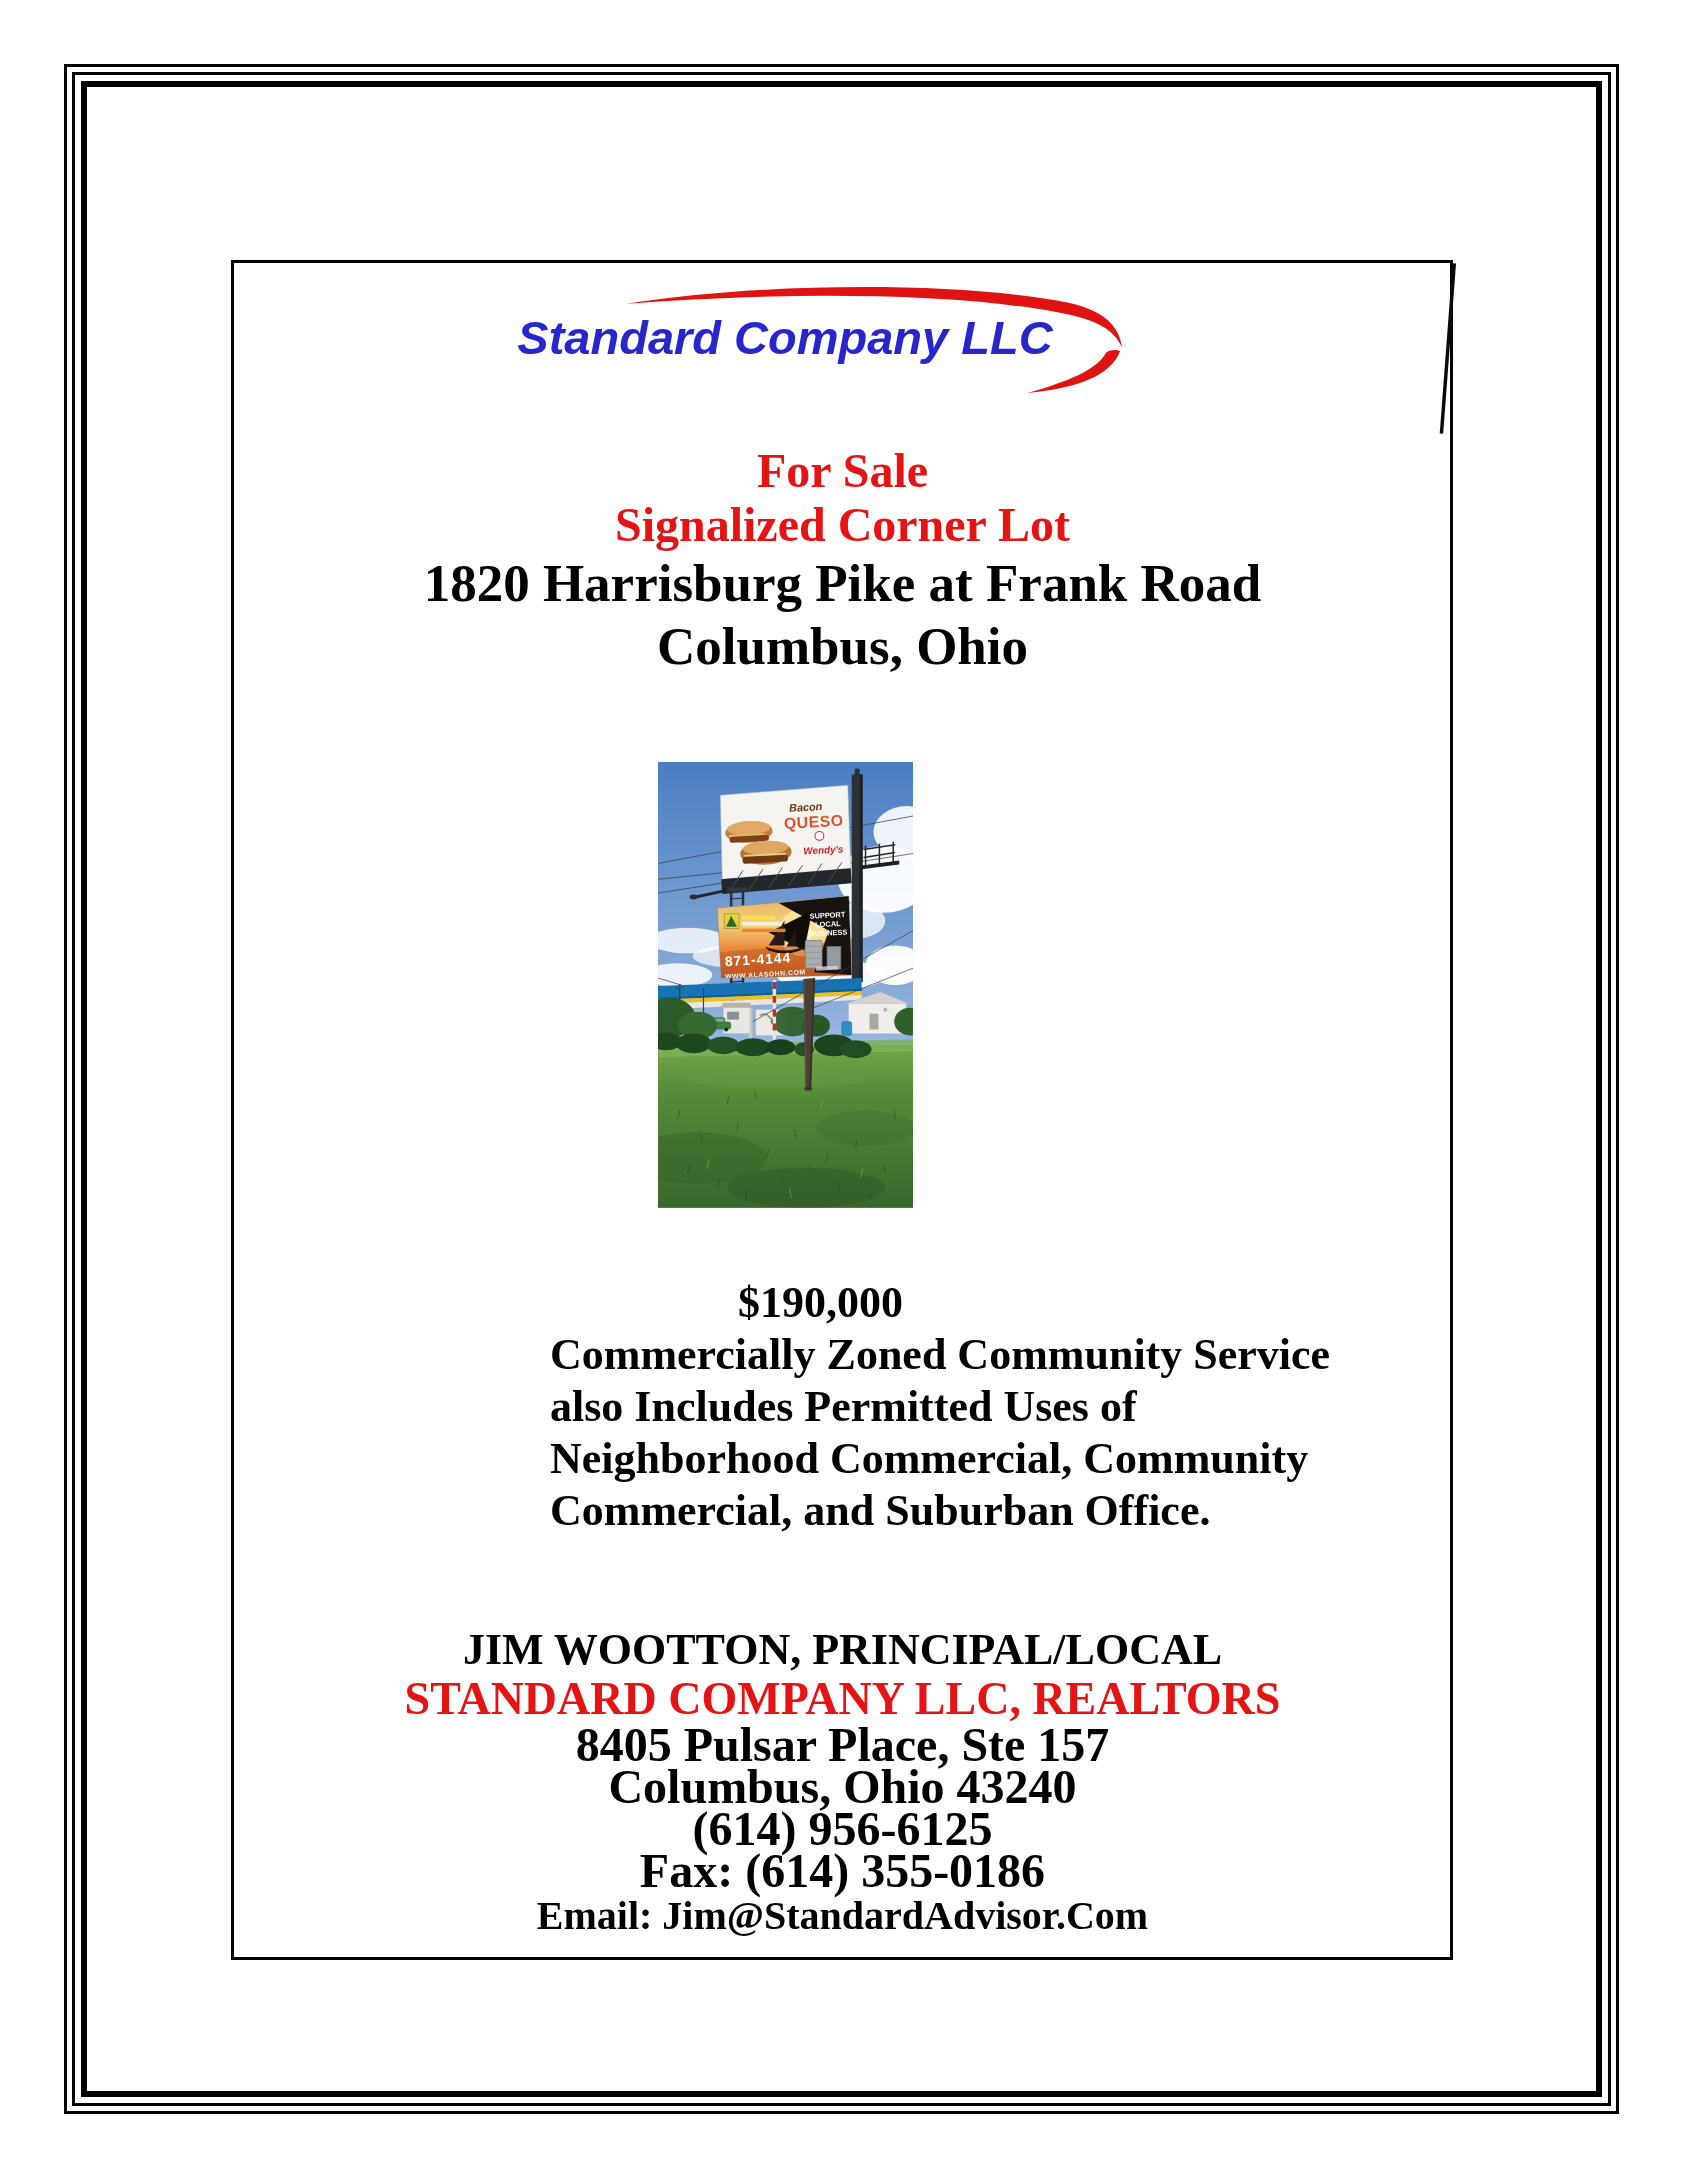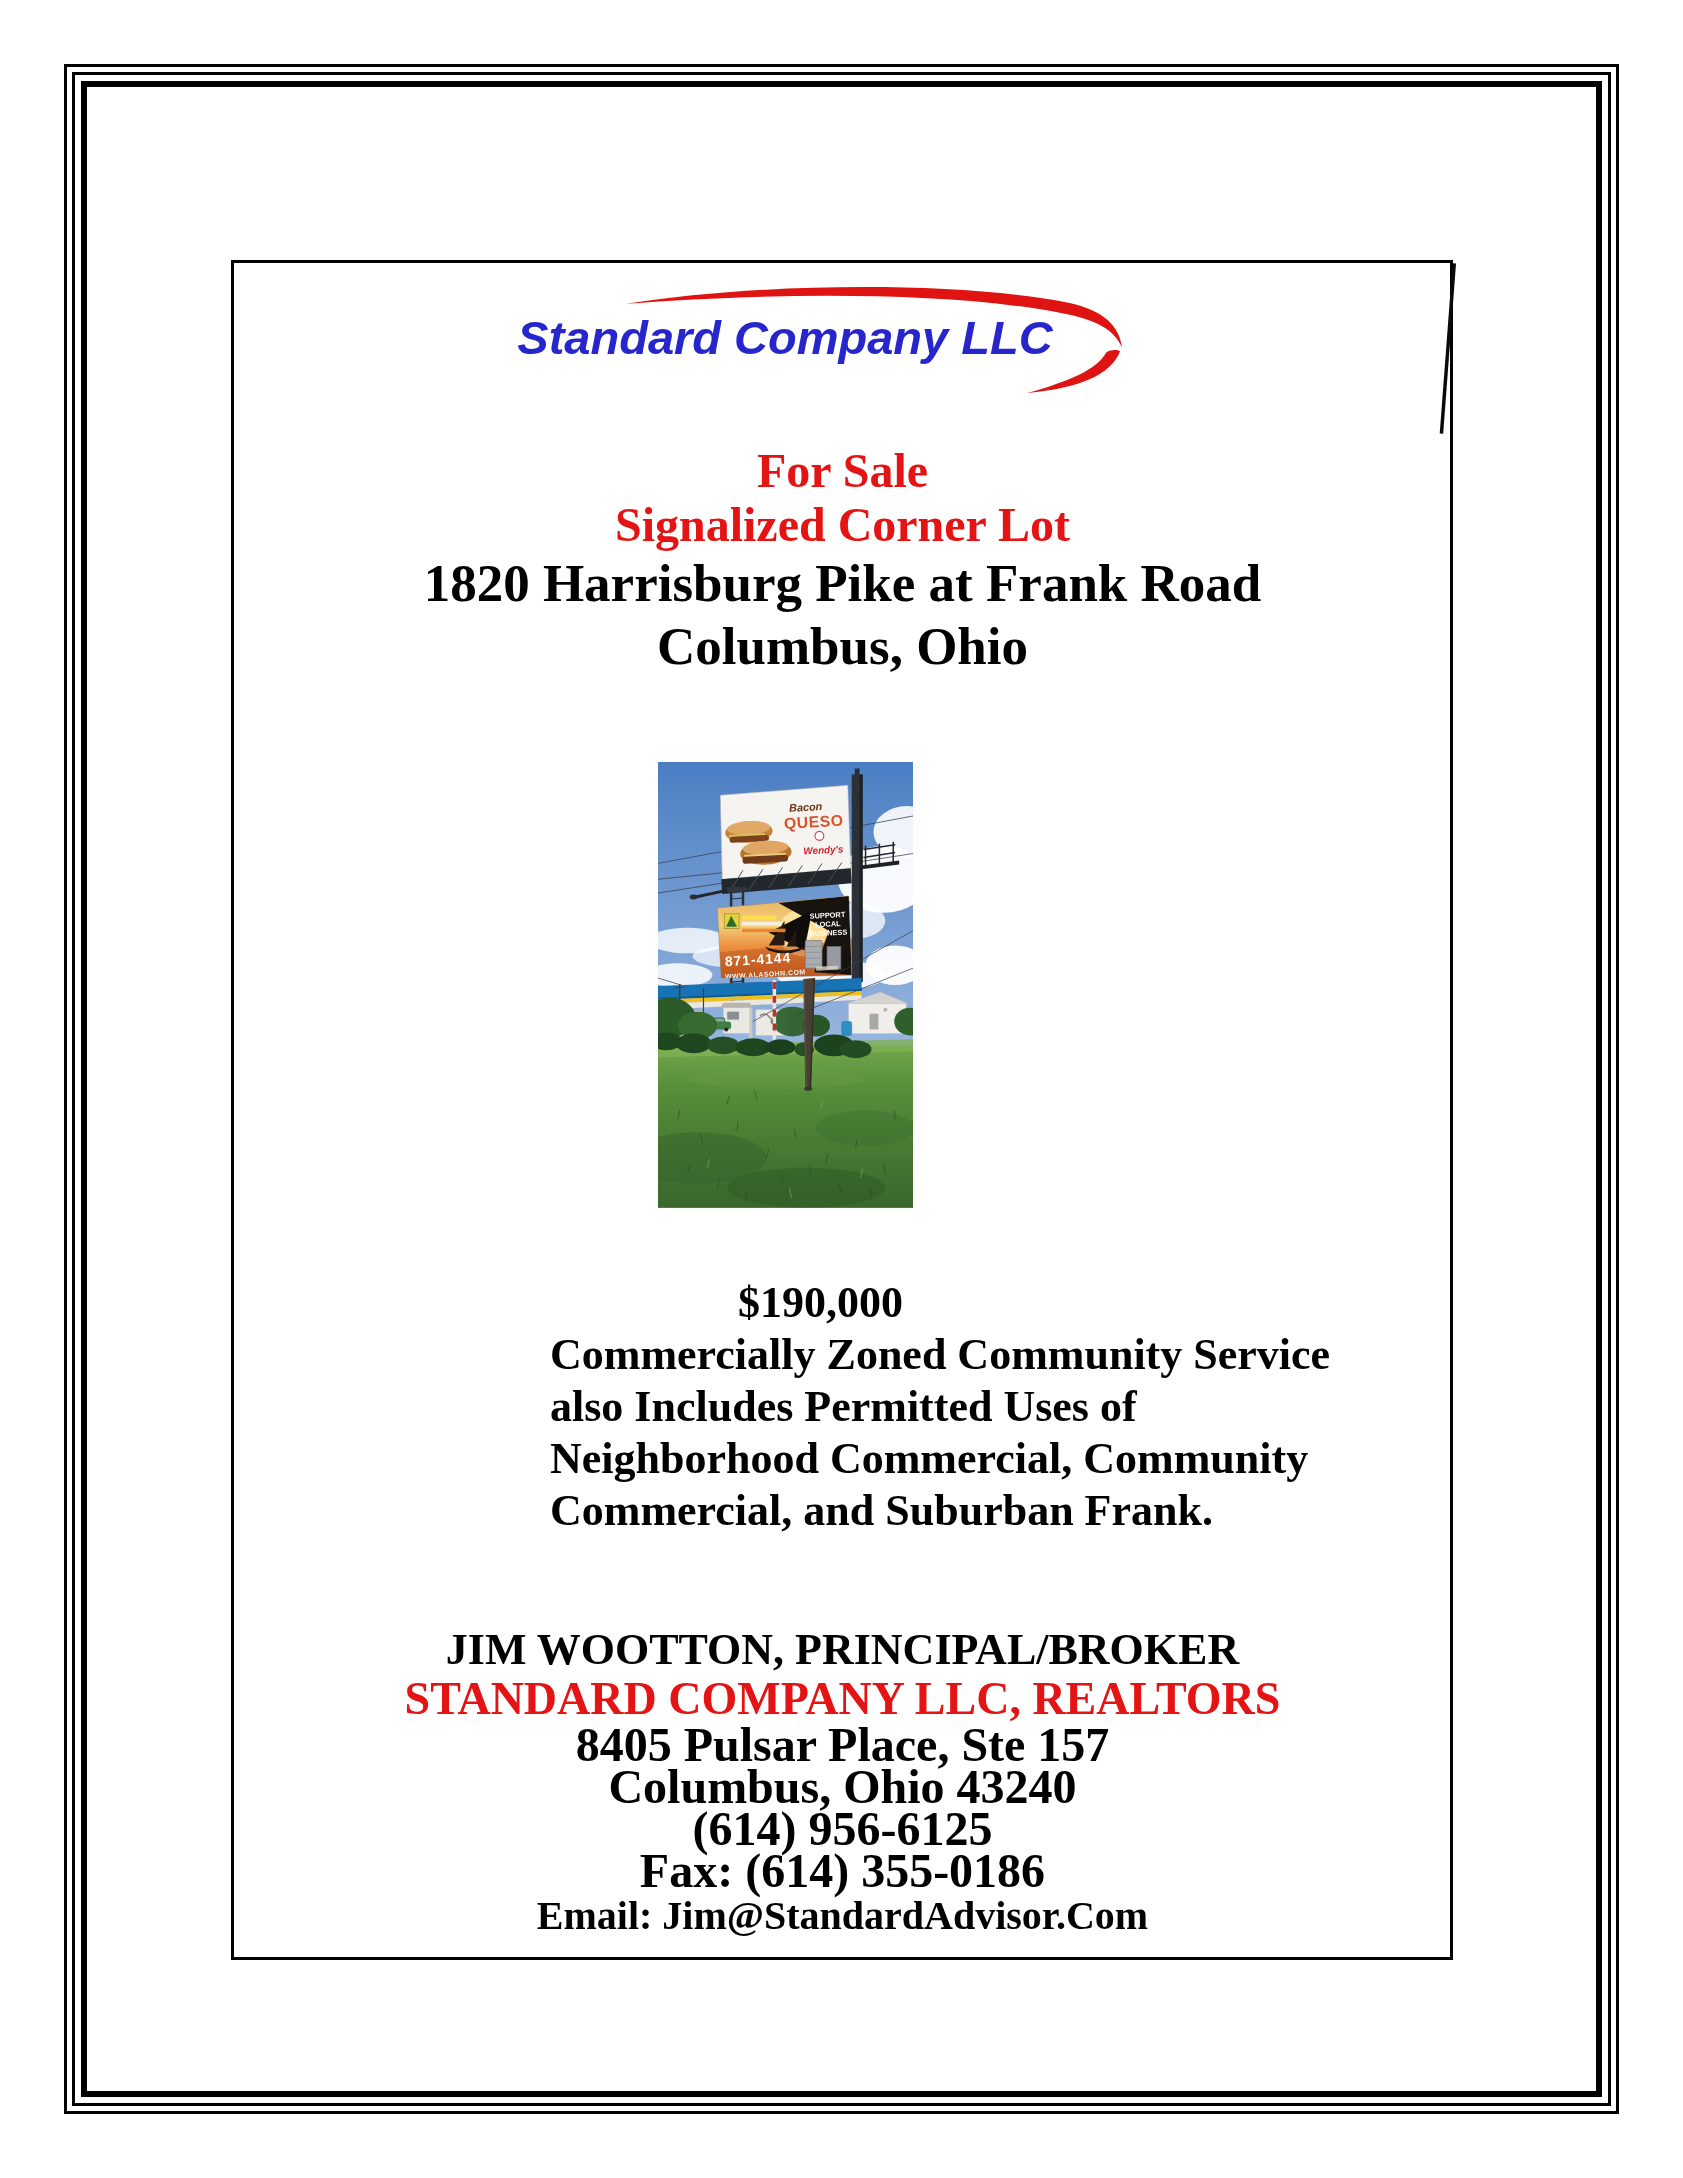--- a/index.html
+++ b/index.html
@@ -325,25 +325,25 @@
         <path d="M165,350 l1,-7"></path>
   </g>
 </svg>
 </div>
 
 <div class="zoning">
   <div class="price-line">$190,000</div>
   <div>Commercially Zoned Community Service</div>
   <div>also Includes Permitted Uses of</div>
   <div>Neighborhood Commercial, Community</div>
-  <div>Commercial, and Suburban Frank.</div>
+  <div>Commercial, and Suburban Office.</div>
 </div>
 
 <div class="contact">
-  <div class="c-name">JIM WOOTTON, PRINCIPAL/BROKER</div>
+  <div class="c-name">JIM WOOTTON, PRINCIPAL/LOCAL</div>
   <div class="c-company">STANDARD COMPANY LLC, REALTORS</div>
   <div class="c-line">8405 Pulsar Place, Ste 157</div>
   <div class="c-line">Columbus, Ohio 43240</div>
   <div class="c-line">(614) 956-6125</div>
   <div class="c-line">Fax: (614) 355-0186</div>
   <div class="c-email">Email: Jim@StandardAdvisor.Com</div>
 </div>
 
 
 </body></html>

